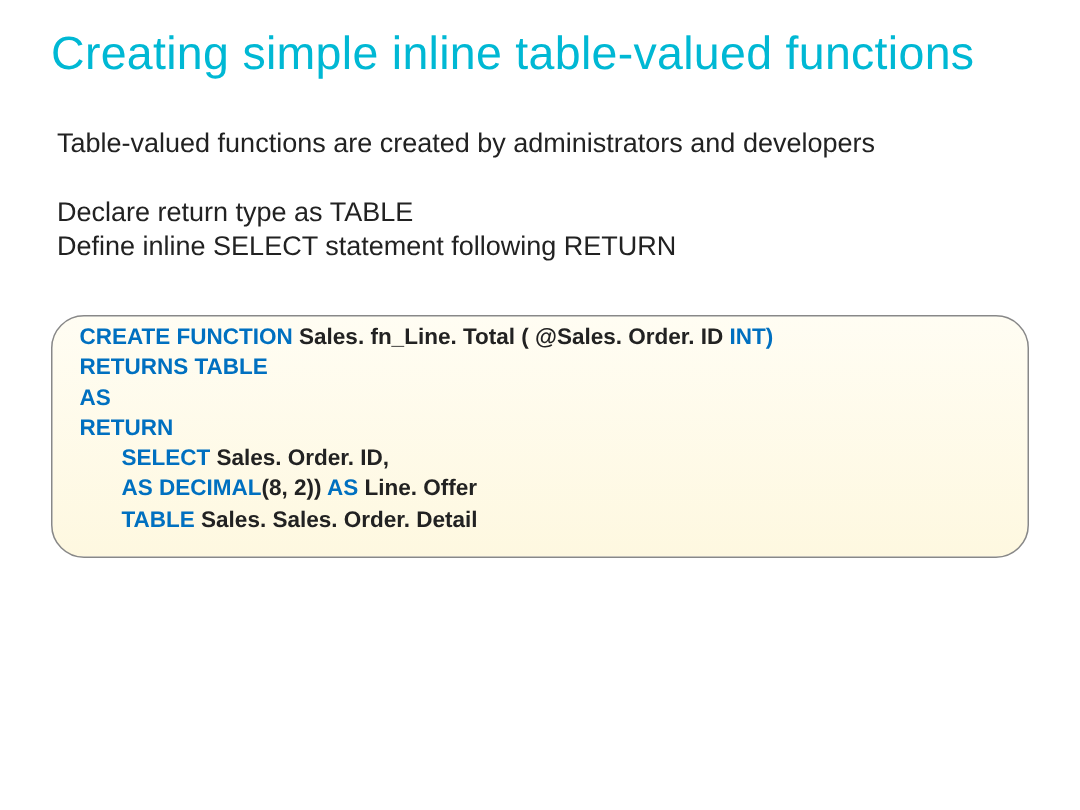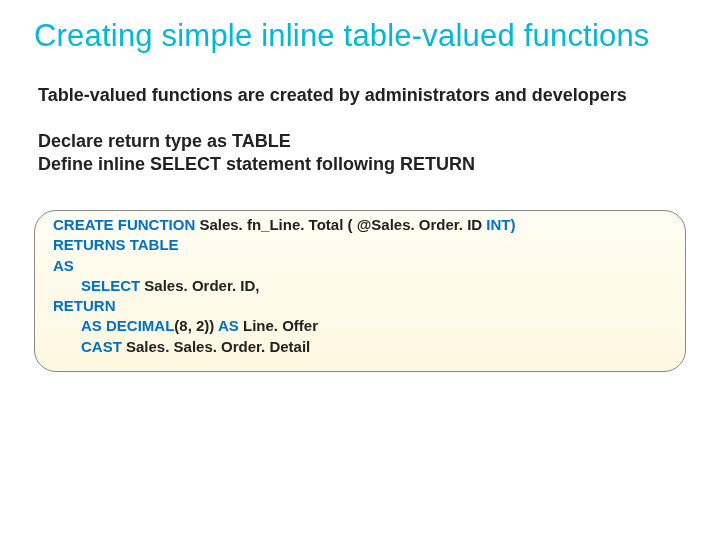--- a/index.html
+++ b/index.html
@@ -11,21 +11,21 @@
     color: #00b8d4;
     font-weight: 300;
     font-size: 31px;
     letter-spacing: 0.2px;
     margin-bottom: 30px;
   }
   .body-text {
     color: #222;
     font-size: 18px;
     line-height: 1.28;
-    font-weight: 700;
+    font-weight: 400;
     margin-bottom: 34px;
     padding-left: 4px;
     padding-right: 4px;
   }
   .body-text br { line-height: 1.3; }
   .code-box {
     border: 1px solid #888;
     border-radius: 22px;
     background: linear-gradient(#fffdf3, #fef8e0);
     padding: 4px 18px 14px 18px;
@@ -57,26 +57,26 @@
     <div>
       <span class="kw">CREATE FUNCTION </span><span class="plain">Sales. fn_Line. Total ( </span><span class="plain">@Sales. Order. ID </span><span class="kw">INT)</span>
     </div>
     <div>
       <span class="kw">RETURNS TABLE</span>
     </div>
     <div>
       <span class="kw">AS</span>
     </div>
     <div>
-      <span class="indent"></span><span class="kw">SELECT </span><span class="plain">Sales. Order. ID,</span>
+      <span class="kw">RETURN</span>
     </div>
     <div>
-      <span class="kw">RETURN</span>
+      <span class="indent"></span><span class="kw">SELECT </span><span class="plain">Sales. Order. ID,</span>
     </div>
     <div>
       <span class="indent"></span><span class="kw">AS DECIMAL</span><span class="plain">(8, 2)) </span><span class="kw">AS </span><span class="plain">Line. Offer</span>
     </div>
     <div>
-      <span class="indent"></span><span class="kw">CAST </span><span class="plain">   Sales. Sales. Order. Detail</span>
+      <span class="indent"></span><span class="kw">TABLE </span><span class="plain">   Sales. Sales. Order. Detail</span>
     </div>
   </div>
 
 </div>
 
 </body></html>

